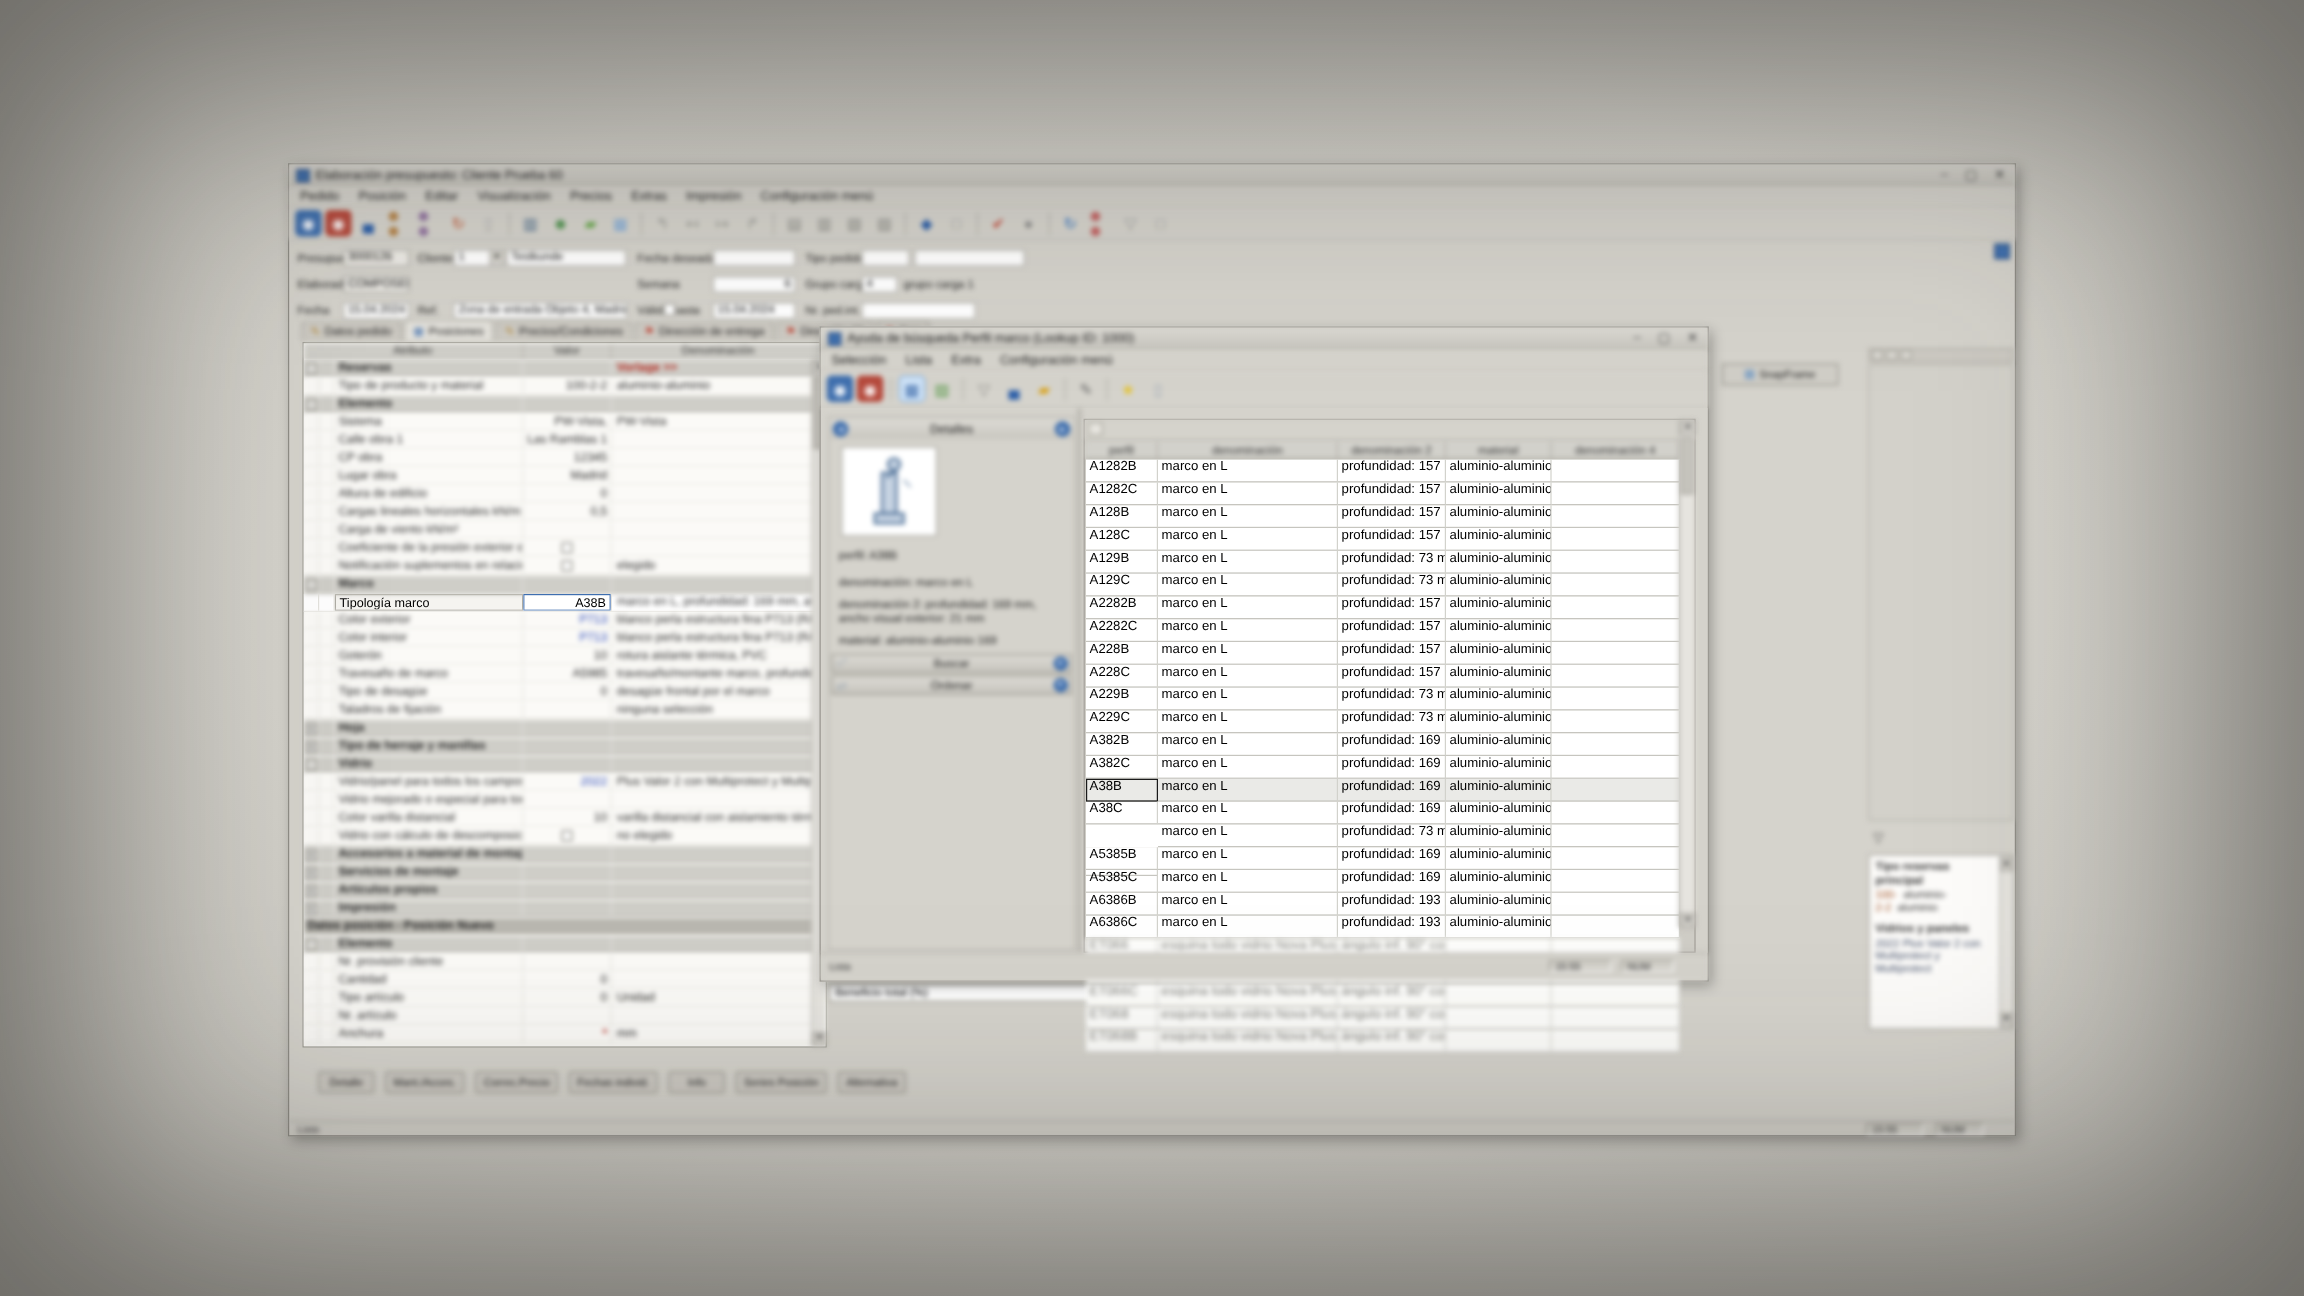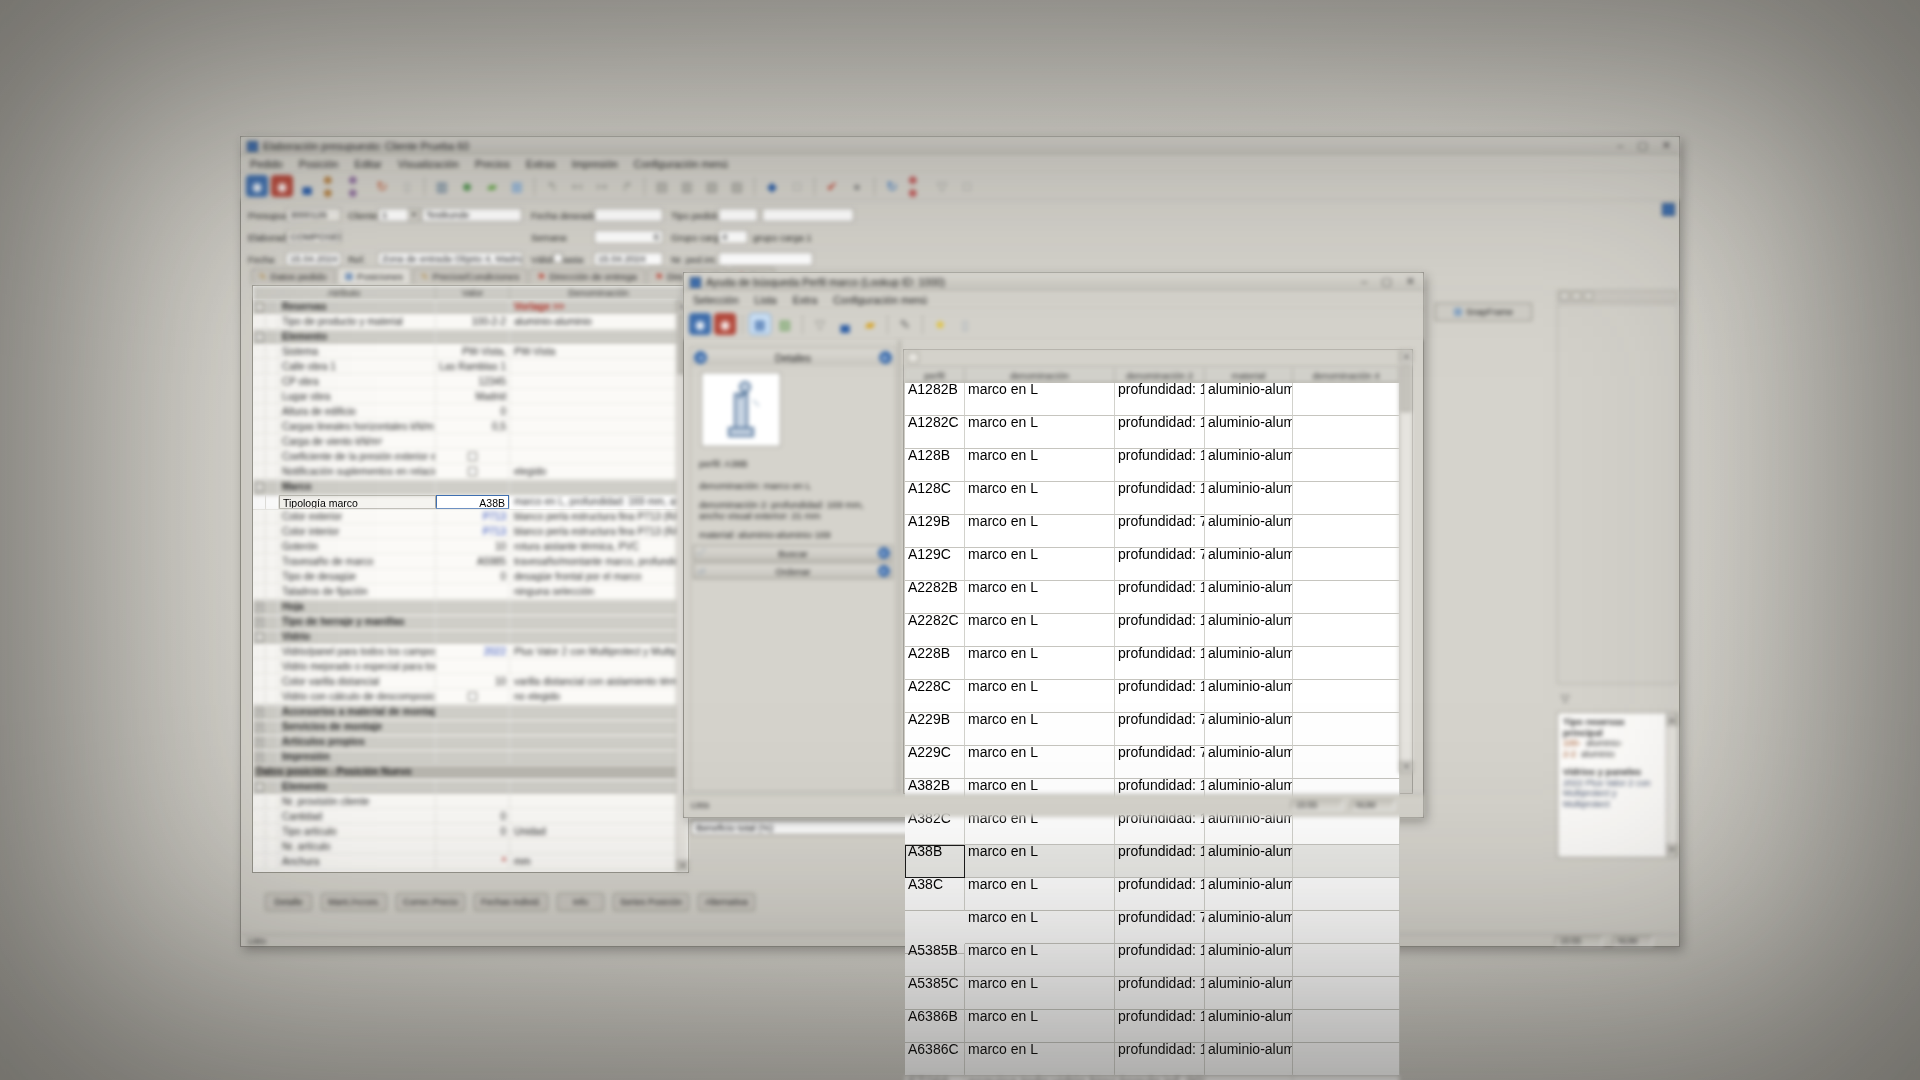--- a/index.html
+++ b/index.html
@@ -76,21 +76,21 @@
   .pbtn .lft { position:absolute; left:3px; font-size:9px; color:#335a8a; }
   .pbtn .rgt { position:absolute; right:2px; width:12px; height:12px; border-radius:50%; background:#3f6fae; color:#fff; font-size:7px; line-height:12px; text-align:center; }
   .splitter { position:absolute; left:214px; top:0; bottom:0; width:3px; background:#c6c4bd; border-left:1px solid #b0aea7; border-right:1px solid #b0aea7; }
 
   .tablepanel { position:absolute; left:219px; top:9px; width:510px; bottom:0; background:#cfcdc6; border:1px solid #a3a19a; }
   .topstrip { position:absolute; left:0; right:0; top:0; height:17px; background:#d5d3cc; border-bottom:1px solid #b5b3ac; }
   .mini-ico { position:absolute; left:3px; top:2px; width:12px; height:11px; background:#e8e6e0; border:1px solid #9a988f; }
   .thead { position:absolute; left:1px; top:18px; display:flex; height:15px; background:#d2d1cb; border-bottom:1px solid #8f8d84; font-size:9.5px; color:#333; width:495px; }
   .thead .hc { border-right:1px solid #aeaca5; display:flex; align-items:center; justify-content:center; flex:none; }
   .tbody { position:absolute; left:1px; top:33px; width:495px; }
-  .trow { display:flex; height:33px; background:#fff; font-size:14px; color:#000; }
+  .trow { display:flex; height:19px; background:#fff; font-size:11px; color:#000; }
   .trow .tc { border-right:1px solid #d2d2cc; border-bottom:1px solid #c6c5bf; padding:0 0 0 3px; white-space:nowrap; overflow:hidden; line-height:13px; flex:none; }
   .trow.sel { background:#eaeae7; }
   .trow.sel .tc0 { outline:1px solid #1a1a1a; outline-offset:-1px; }
   .trow.dim { color:#82827d; background:#fdfdfb; }
   .tvscroll { position:absolute; right:0; top:0; width:13px; height:423px; background:#e6e4df; border-left:1px solid #b5b3ac; }
 
   
   .rightpanel { position:absolute; left:1316px; top:153px; width:121px; height:580px; }
   .rp-top { position:absolute; left:0; top:0; right:0; height:12px; background:#ccc9c2; border:1px solid #b0aea7; display:flex; gap:3px; padding:1px 2px; }
   .rp-top span { width:9px; height:8px; background:#dddbd5; border:1px solid #9a988f; display:inline-block; }

